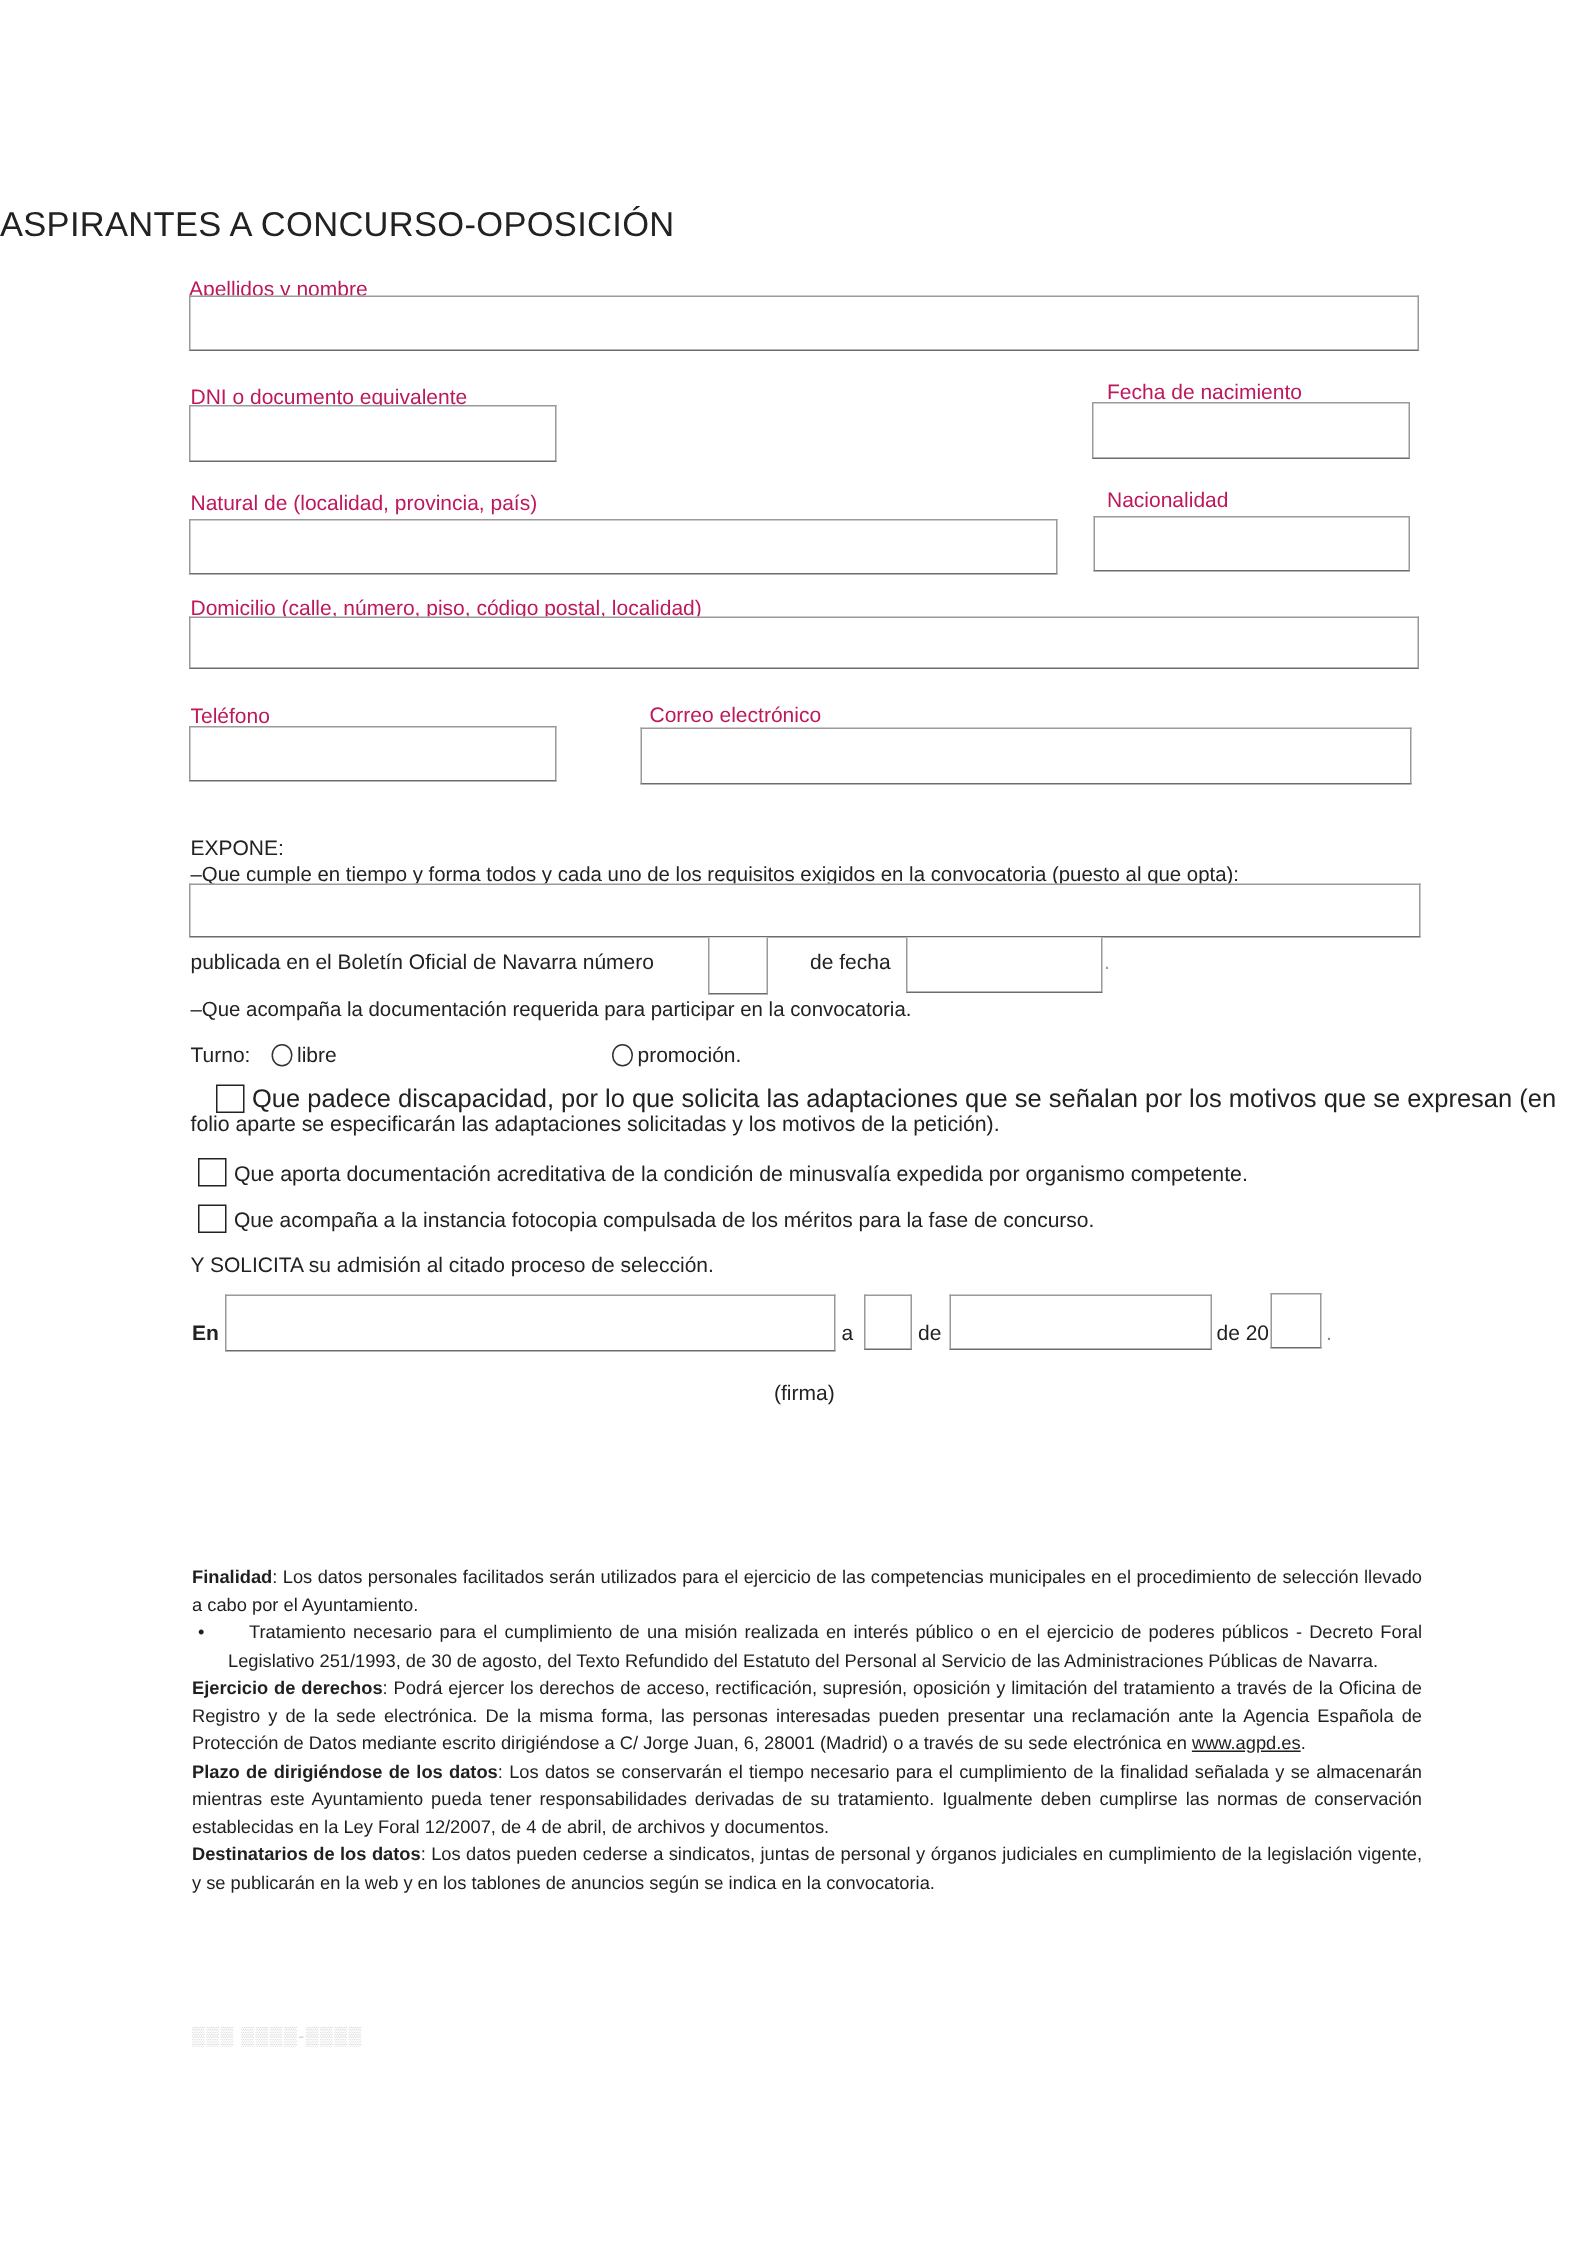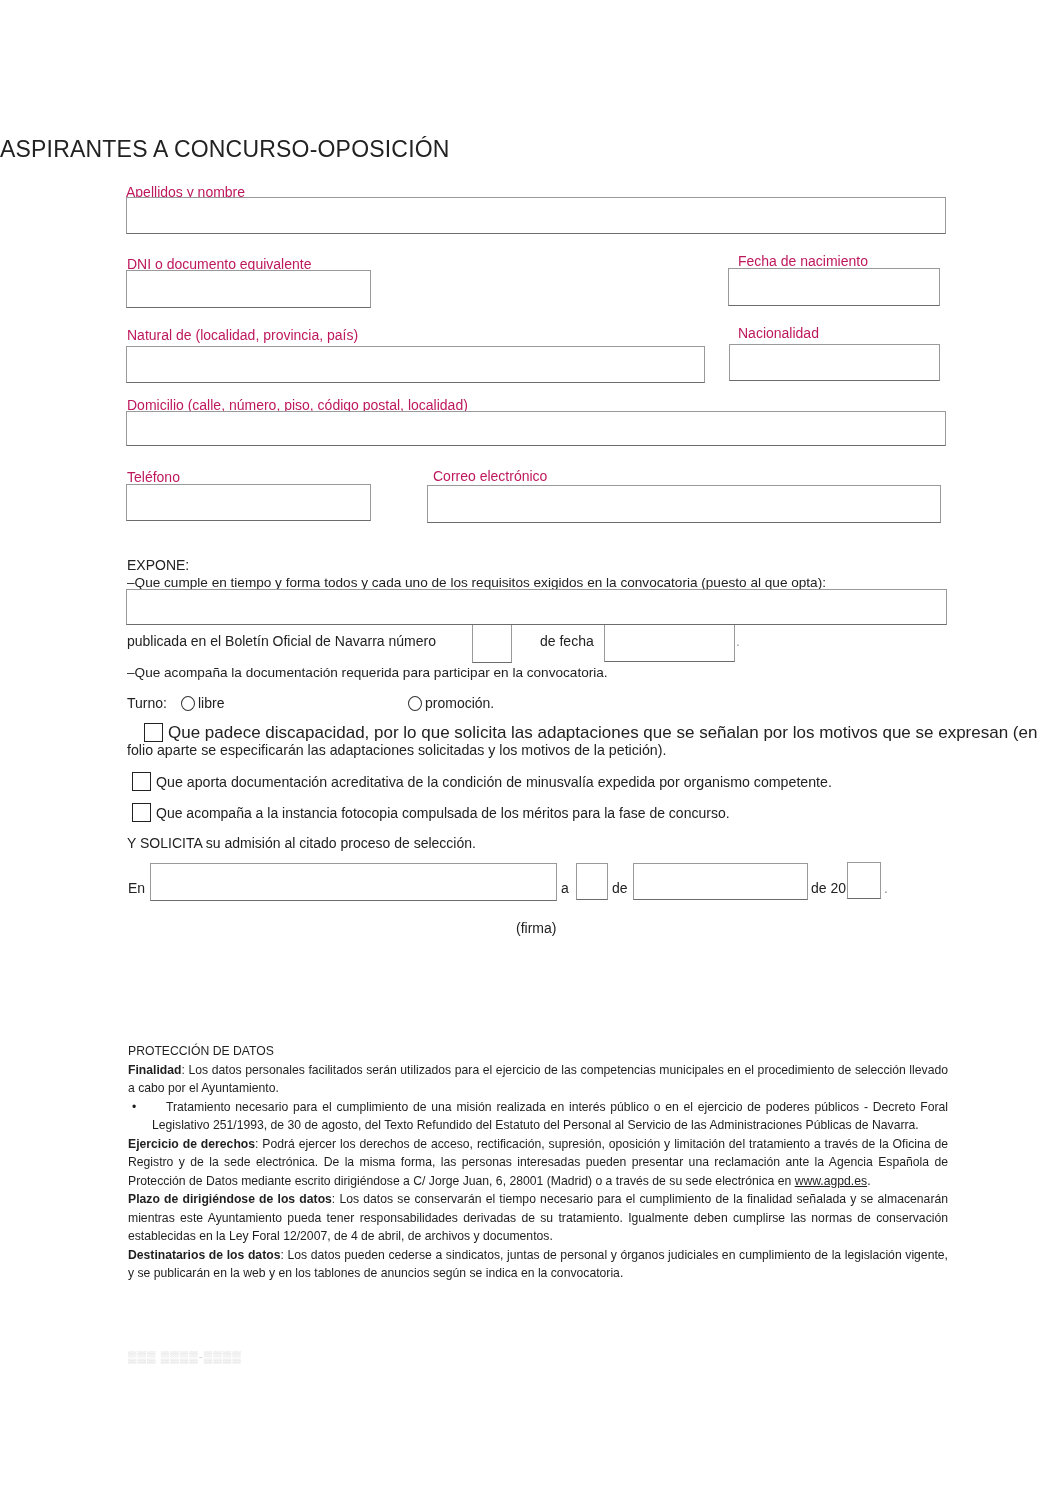--- a/index.html
+++ b/index.html
@@ -81,34 +81,33 @@
 <div class="abs txt" style="left:132px;top:772px;font-size:14.2px;">
   <span class="check"></span><span>Que aporta documentación acreditativa de la condición de minusvalía expedida por organismo competente.</span>
 </div>
 
 <div class="abs txt" style="left:132px;top:803px;font-size:14px;">
   <span class="check"></span><span>Que acompaña a la instancia fotocopia compulsada de los méritos para la fase de concurso.</span>
 </div>
 
 <div class="abs txt" style="left:127px;top:835px;">Y SOLICITA su admisión al citado proceso de selección.</div>
 
-<div class="abs txt" style="left:128px;top:880px;">En</div>
+<div class="abs txt" style="left:128px;top:880px;font-weight:bold;">En</div>
 <div class="abs box" style="left:150px;top:863px;width:407px;height:38px;"><span></span></div>
 <div class="abs txt" style="left:561px;top:880px;">a</div>
 <div class="abs box" style="left:576px;top:863px;width:32px;height:37px;"><span></span></div>
 <div class="abs txt" style="left:612px;top:880px;">de</div>
 <div class="abs box" style="left:633px;top:863px;width:175px;height:37px;"><span></span></div>
 <div class="abs txt" style="left:811px;top:880px;">de 20</div>
 <div class="abs box" style="left:847px;top:862px;width:34px;height:37px;"><span></span></div>
 <div class="abs txt" style="left:884px;top:880px;color:#888;">.</div>
 
 <div class="abs txt" style="left:516px;top:920px;">(firma)</div>
 
 <div class="abs legal" style="top:1042px;">
-  <p>PROTECCIÓN DE DATOS</p>
   <p><b>Finalidad</b><span>: Los datos personales facilitados serán utilizados para el ejercicio de las competencias municipales en el procedimiento de selección llevado a cabo por el Ayuntamiento.</span></p>
   <p class="bullet"><span class="dot">•</span><span>Tratamiento necesario para el cumplimiento de una misión realizada en interés público o en el ejercicio de poderes públicos - Decreto Foral Legislativo 251/1993, de 30 de agosto, del Texto Refundido del Estatuto del Personal al Servicio de las Administraciones Públicas de Navarra.</span></p>
   <p><b>Ejercicio de derechos</b><span>: Podrá ejercer los derechos de acceso, rectificación, supresión, oposición y limitación del tratamiento a través de la Oficina de Registro y de la sede electrónica. De la misma forma, las personas interesadas pueden presentar una reclamación ante la Agencia Española de Protección de Datos mediante escrito dirigiéndose a C/ Jorge Juan, 6, 28001 (Madrid) o a través de su sede electrónica en </span><a>www.agpd.es</a><span>.</span></p>
   <p><b>Plazo de dirigiéndose de los datos</b><span>: Los datos se conservarán el tiempo necesario para el cumplimiento de la finalidad señalada y se almacenarán  mientras este Ayuntamiento pueda tener responsabilidades derivadas de su tratamiento. Igualmente deben cumplirse las normas de conservación establecidas en la Ley Foral 12/2007, de 4 de abril, de archivos y documentos.</span></p>
   <p><b>Destinatarios de los datos</b><span>: Los datos pueden cederse a sindicatos, juntas de personal y órganos judiciales en cumplimiento de la legislación vigente, y se publicarán en la web y en los tablones de anuncios según se indica en la convocatoria.</span></p>
 </div>
 
 <div class="abs code">▒▒▒ ▒▒▒▒-▒▒▒▒</div>
 
 </body></html>

